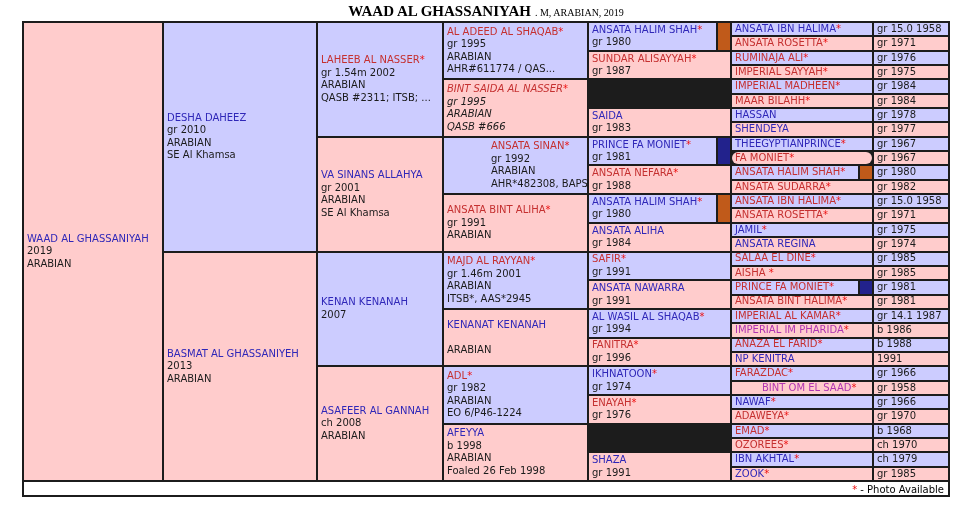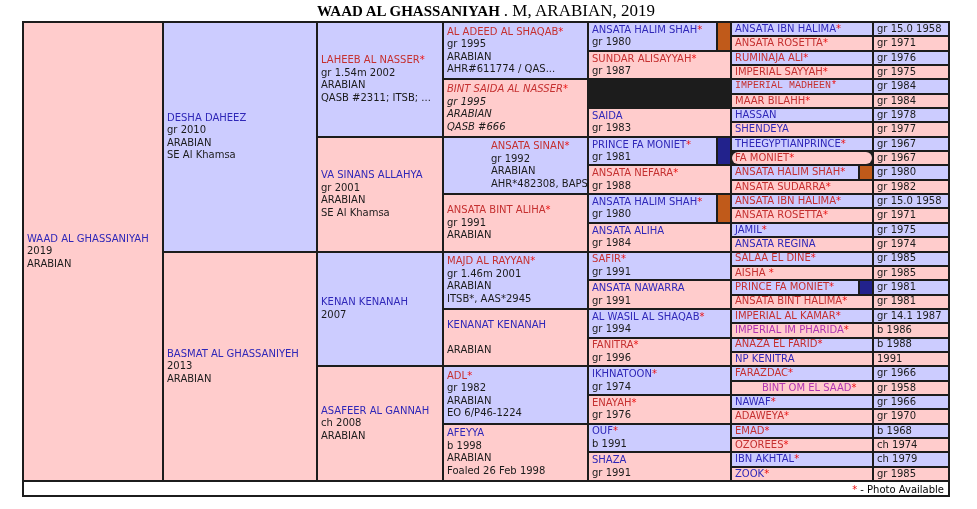--- a/index.html
+++ b/index.html
@@ -1,20 +1,20 @@
 <!DOCTYPE html>
 <html style="--male_bg: #ccccff; --female_bg: #ffcccc; --link_blue: #2f27b8; --link_red: #c53030; --link_magenta: #b135b1; --marker_orange: #c05a1a; --marker_navy: #22228c; --star_red: #ee1111; --border: #1c1c1c; --text: #111111;"><head>
 <meta charset="utf-8">
 <style>
   html,body{margin:0;padding:0;background:#ffffff;width:977px;height:509px;overflow:hidden;}
   body{font-family:"DejaVu Sans","Liberation Sans",sans-serif;color:var(--text);}
 
   #title-bar{width:928px;margin:2px 0 0 22px;text-align:center;height:18px;line-height:18px;}
   #title-bar .t-name{font-family:"Liberation Serif","DejaVu Serif",serif;font-weight:bold;font-size:15px;color:#000;}
-  #title-bar .t-suffix{font-family:"Liberation Serif","DejaVu Serif",serif;font-size:17px;color:#000;margin-left:4px;}
+  #title-bar .t-suffix{font-family:"Liberation Serif","DejaVu Serif",serif;font-size:10px;color:#000;margin-left:4px;}
 
   #table-wrap{margin-left:22px;margin-top:1px;width:924px;border:2px solid var(--border);background:var(--border);}
   #pedigree-grid{
     display:grid;
     width:912px;
     height:457px;
     grid-template-columns:138px 152px 124px 143px 141px 140px 74px;
     grid-template-rows:repeat(32,1fr);
     gap:2px;
     background:var(--border);
@@ -183,24 +183,20 @@
         <div class="line">gr 1996</div>
       </div>
       <div class="cell bg-m" style="grid-area: 25 / 5 / span 2;">
         <span class="horse-name c-blue">IKHNATOON<span class="star">*</span></span>
         <div class="line">gr 1974</div>
       </div>
       <div class="cell bg-f" style="grid-area: 27 / 5 / span 2;">
         <span class="horse-name c-red">ENAYAH<span class="star">*</span></span>
         <div class="line">gr 1976</div>
       </div>
-      <div class="cell bg-m" style="grid-area: 29 / 5 / span 2;">
-        <span class="horse-name c-blue">OUF<span class="star">*</span></span>
-        <div class="line">b 1991</div>
-      </div>
       <div class="cell bg-f" style="grid-area: 31 / 5 / span 2;">
         <span class="horse-name c-blue">SHAZA</span>
         <div class="line">gr 1991</div>
       </div>
       <div class="cell bg-m" style="grid-area: 1 / 6 / span 1;">
         <span class="horse-name c-blue">ANSATA IBN HALIMA<span class="star">*</span></span>
       </div>
       <div class="cell date-cell bg-m" style="grid-area: 1 / 7 / span 1;">
         <span class="line">gr 15.0 1958</span>
       </div>
@@ -215,21 +211,21 @@
       </div>
       <div class="cell date-cell bg-m" style="grid-area: 3 / 7 / span 1;">
         <span class="line">gr 1976</span>
       </div>
       <div class="cell bg-f" style="grid-area: 4 / 6 / span 1;">
         <span class="horse-name c-red">IMPERIAL SAYYAH<span class="star">*</span></span>
       </div>
       <div class="cell date-cell bg-f" style="grid-area: 4 / 7 / span 1;">
         <span class="line">gr 1975</span>
       </div>
-      <div class="cell bg-m" style="grid-area: 5 / 6 / span 1; font-family: Liberation Mono, monospace;">
+      <div class="cell bg-m" style="grid-area: 5 / 6 / span 1;">
         <span class="horse-name c-red">IMPERIAL MADHEEN<span class="star">*</span></span>
       </div>
       <div class="cell date-cell bg-m" style="grid-area: 5 / 7 / span 1;">
         <span class="line">gr 1984</span>
       </div>
       <div class="cell bg-f" style="grid-area: 6 / 6 / span 1;">
         <span class="horse-name c-red">MAAR BILAHH<span class="star">*</span></span>
       </div>
       <div class="cell date-cell bg-f" style="grid-area: 6 / 7 / span 1;">
         <span class="line">gr 1984</span>
@@ -371,21 +367,21 @@
       <div class="cell bg-m" style="grid-area: 29 / 6 / span 1;">
         <span class="horse-name c-red">EMAD<span class="star">*</span></span>
       </div>
       <div class="cell date-cell bg-m" style="grid-area: 29 / 7 / span 1;">
         <span class="line">b 1968</span>
       </div>
       <div class="cell bg-f" style="grid-area: 30 / 6 / span 1;">
         <span class="horse-name c-red">OZOREES<span class="star">*</span></span>
       </div>
       <div class="cell date-cell bg-f" style="grid-area: 30 / 7 / span 1;">
-        <span class="line">ch 1974</span>
+        <span class="line">ch 1970</span>
       </div>
       <div class="cell bg-m" style="grid-area: 31 / 6 / span 1;">
         <span class="horse-name c-blue">IBN AKHTAL<span class="star">*</span></span>
       </div>
       <div class="cell date-cell bg-m" style="grid-area: 31 / 7 / span 1;">
         <span class="line">ch 1979</span>
       </div>
       <div class="cell bg-f" style="grid-area: 32 / 6 / span 1;">
         <span class="horse-name c-blue">ZOOK<span class="star">*</span></span>
       </div>

